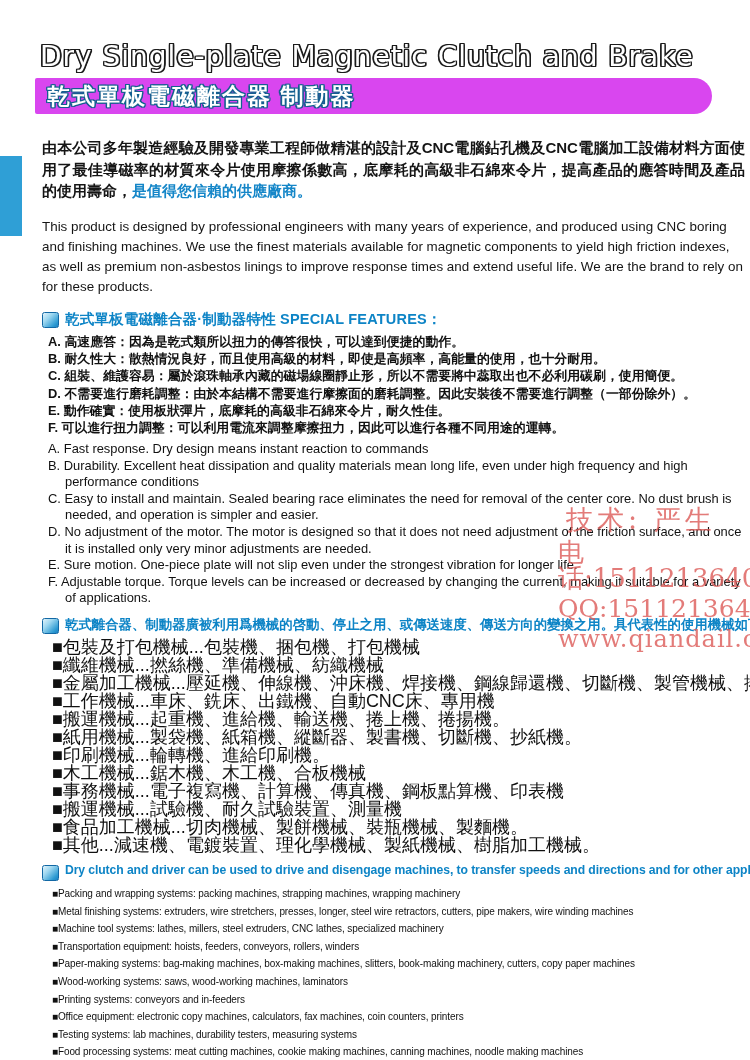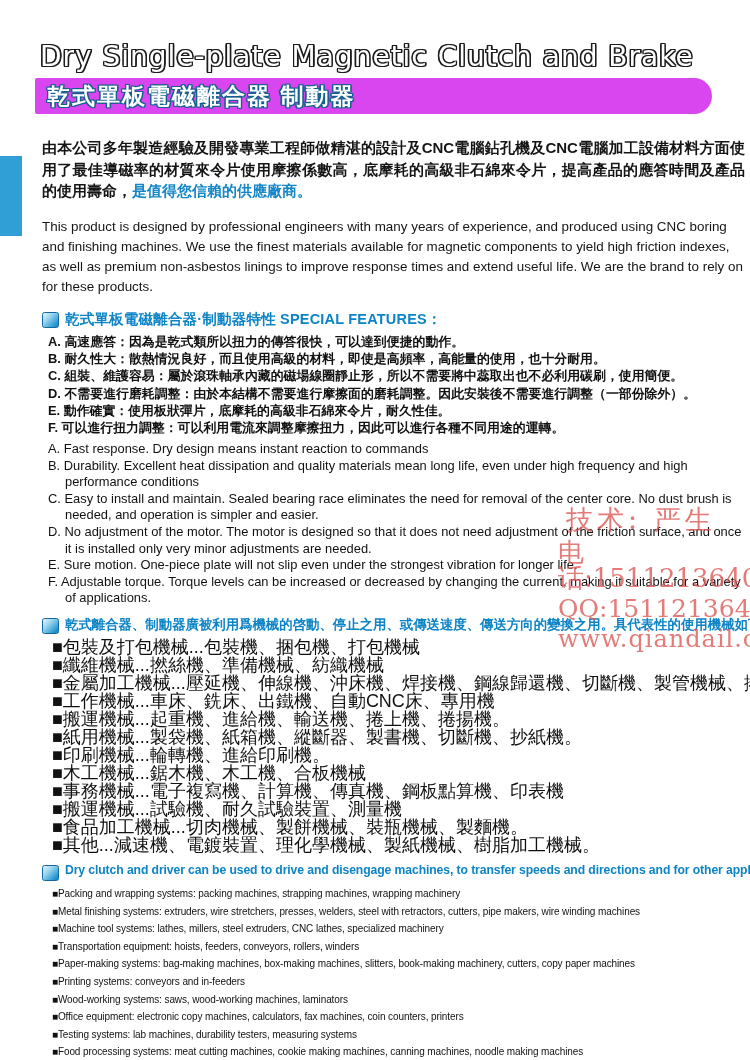--- a/index.html
+++ b/index.html
@@ -125,26 +125,26 @@
       <li>■其他...減速機、電鍍裝置、理化學機械、製紙機械、樹脂加工機械。</li>
     </ul>
 
     <div class="section-heading">
       <span class="sq"></span>
       <span class="heading-text-en">Dry clutch and driver can be used to drive and disengage machines, to transfer speeds and directions and for other applications including:</span>
     </div>
 
     <ul class="apps-en">
       <li>■Packing and wrapping systems: packing machines, strapping machines, wrapping machinery</li>
-      <li>■Metal finishing systems:  extruders, wire stretchers, presses, welders, steel with retractors, cutters, pipe makers, wire winding machines</li>
+      <li>■Metal finishing systems:  extruders, wire stretchers, presses, longer, steel wire retractors, cutters, pipe makers, wire winding machines</li>
       <li>■Machine tool systems: lathes, millers, steel extruders, CNC lathes, specialized machinery</li>
       <li>■Transportation equipment: hoists, feeders, conveyors, rollers, winders</li>
       <li>■Paper-making systems: bag-making machines, box-making machines, slitters, book-making machinery, cutters, copy paper machines</li>
+      <li>■Wood-working systems: saws, wood-working machines, laminators</li>
       <li>■Printing systems: conveyors and in-feeders</li>
-      <li>■Wood-working systems: saws, wood-working machines, laminators</li>
       <li>■Office equipment: electronic copy machines, calculators, fax machines, coin counters, printers</li>
       <li>■Testing systems: lab machines, durability testers, measuring systems</li>
       <li>■Food processing systems: meat cutting machines, cookie making machines, canning machines, noodle making machines</li>
 
     </ul>
 
   </div>
 
   <div class="watermark">
     <div class="wm-line1">技术: 严生</div>

